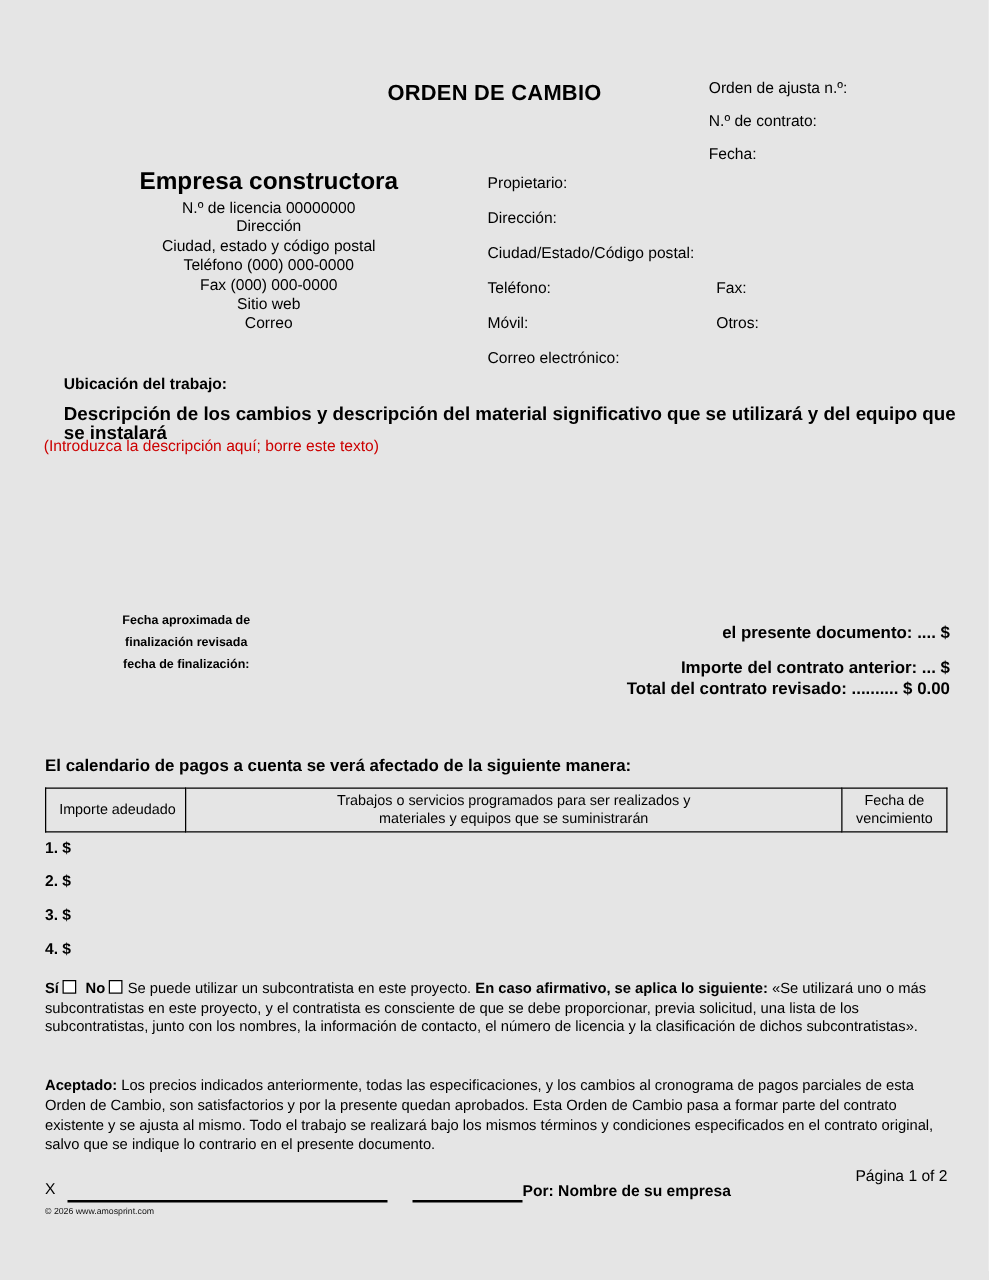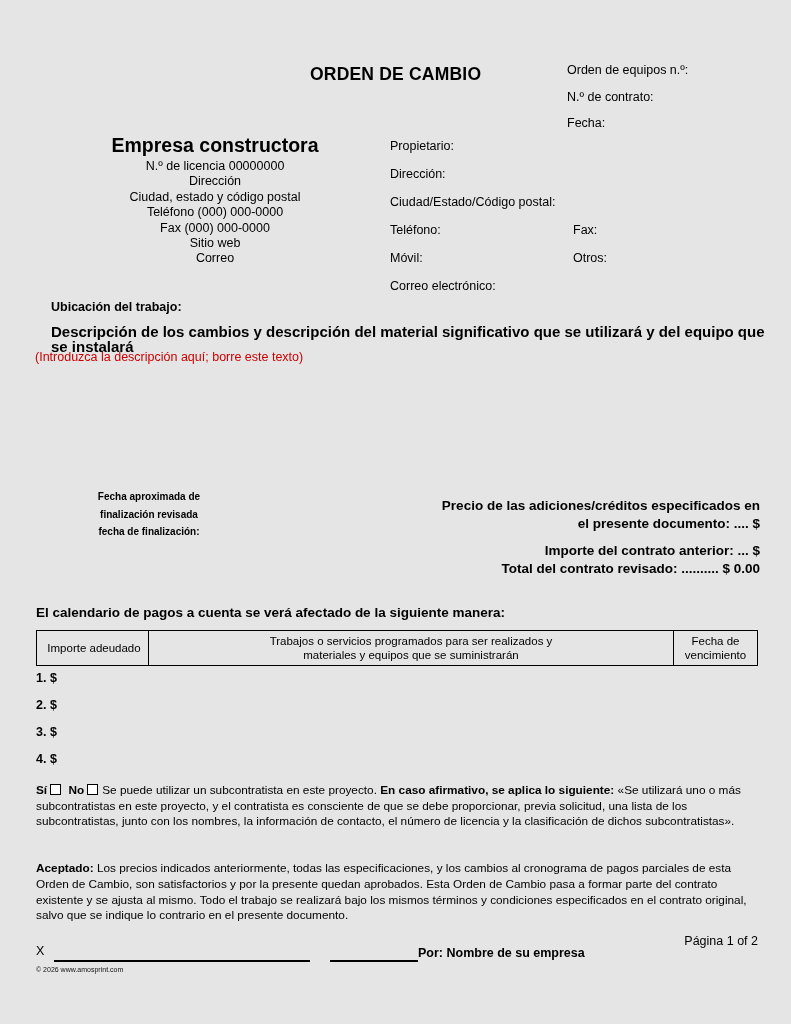--- a/index.html
+++ b/index.html
@@ -261,21 +261,21 @@
   }
 </style>
 </head>
 <body>
 
 <div class="page">
 
   <div class="header-row">
     <div class="doc-title">ORDEN DE CAMBIO</div>
     <div class="hdr-fields">
-      <div>Orden de equipos n.º:</div>
+      <div>Orden de ajusta n.º:</div>
       <div>N.º de contrato:</div>
       <div>Fecha:</div>
     </div>
   </div>
 
   <div class="company">
     <div class="company-name">Empresa constructora</div>
     <div class="company-line">N.º de licencia 00000000</div>
     <div class="company-line">Dirección</div>
     <div class="company-line">Ciudad, estado y código postal</div>
@@ -315,21 +315,20 @@
   <div class="desc-placeholder">(Introduzca la descripción aquí; borre este texto)</div>
 
   <div class="completion">
     <div>Fecha aproximada de</div>
     <div>finalización revisada</div>
     <div>fecha de finalización:</div>
   </div>
 
   <div class="price-block">
     <div class="price-line-1">
-      <div>Precio de las adiciones/créditos especificados en</div>
       <div>el presente documento: .... $</div>
     </div>
     <div class="price-line-2">Importe del contrato anterior:  ... $</div>
     <div class="price-line-3">Total del contrato revisado: .......... $ 0.00</div>
   </div>
 
   <div class="sched-title">El calendario de pagos a cuenta se verá afectado de la siguiente manera:</div>
 
   <table class="sched-table">
     <tbody>

